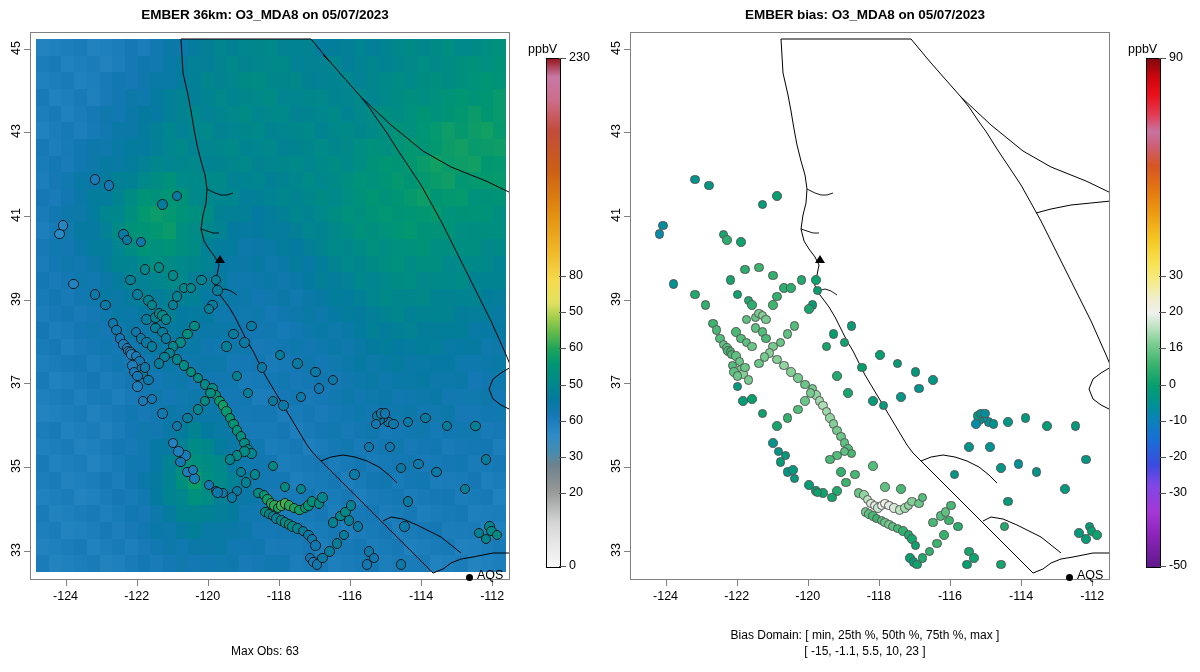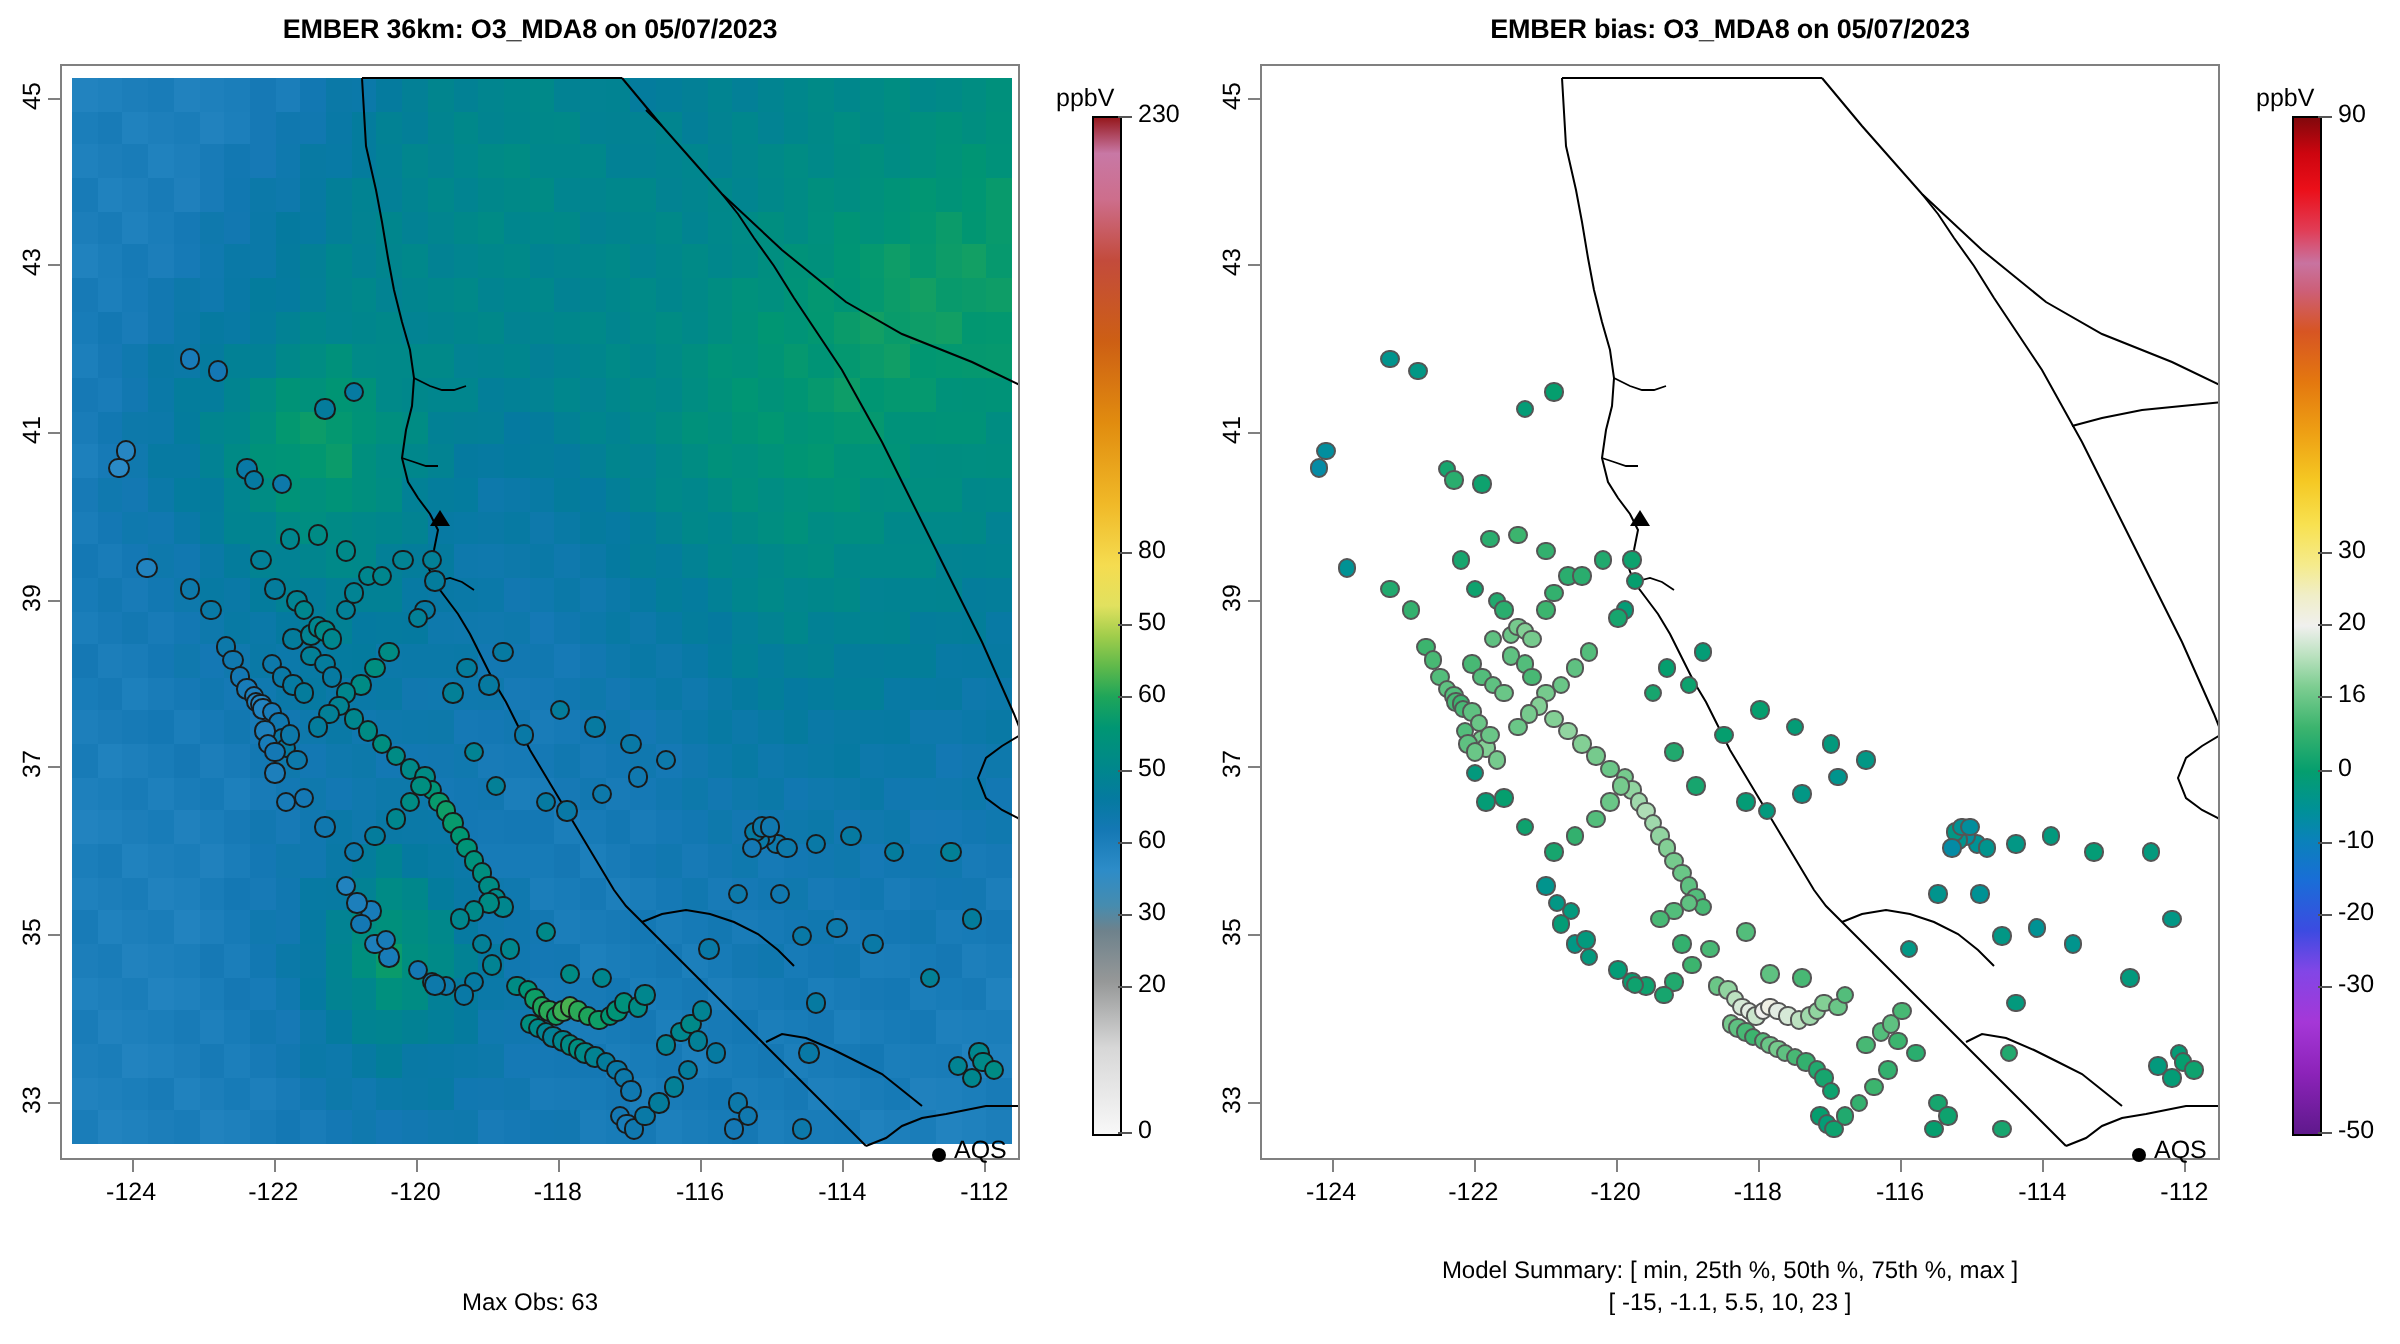--- a/index.html
+++ b/index.html
@@ -1844,17 +1844,17 @@
           <div class="cb-lab" style="left: 569px; top: 340.286px;">16</div>
           <div class="cb-tick" style="left: 559px; top: 312px;"></div>
           <div class="cb-lab" style="left: 569px; top: 304px;">20</div>
           <div class="cb-tick" style="left: 559px; top: 275.714px;"></div>
           <div class="cb-lab" style="left: 569px; top: 267.714px;">30</div>
           <div class="cb-tick" style="left: 559px; top: 58px;"></div>
           <div class="cb-lab" style="left: 569px; top: 50px;">90</div>
         </div>
     </div>
 
-    <div class="caption cap1">Model Summary: [ min, 25th %, 50th %, 75th %, max ]</div>
+    <div class="caption cap1">Bias Domain: [ min, 25th %, 50th %, 75th %, max ]</div>
     <div class="caption cap2">[ -15,  -1.1,  5.5,  10,  23 ]</div>
   </div>
 
 </div>
 
 </body></html>

